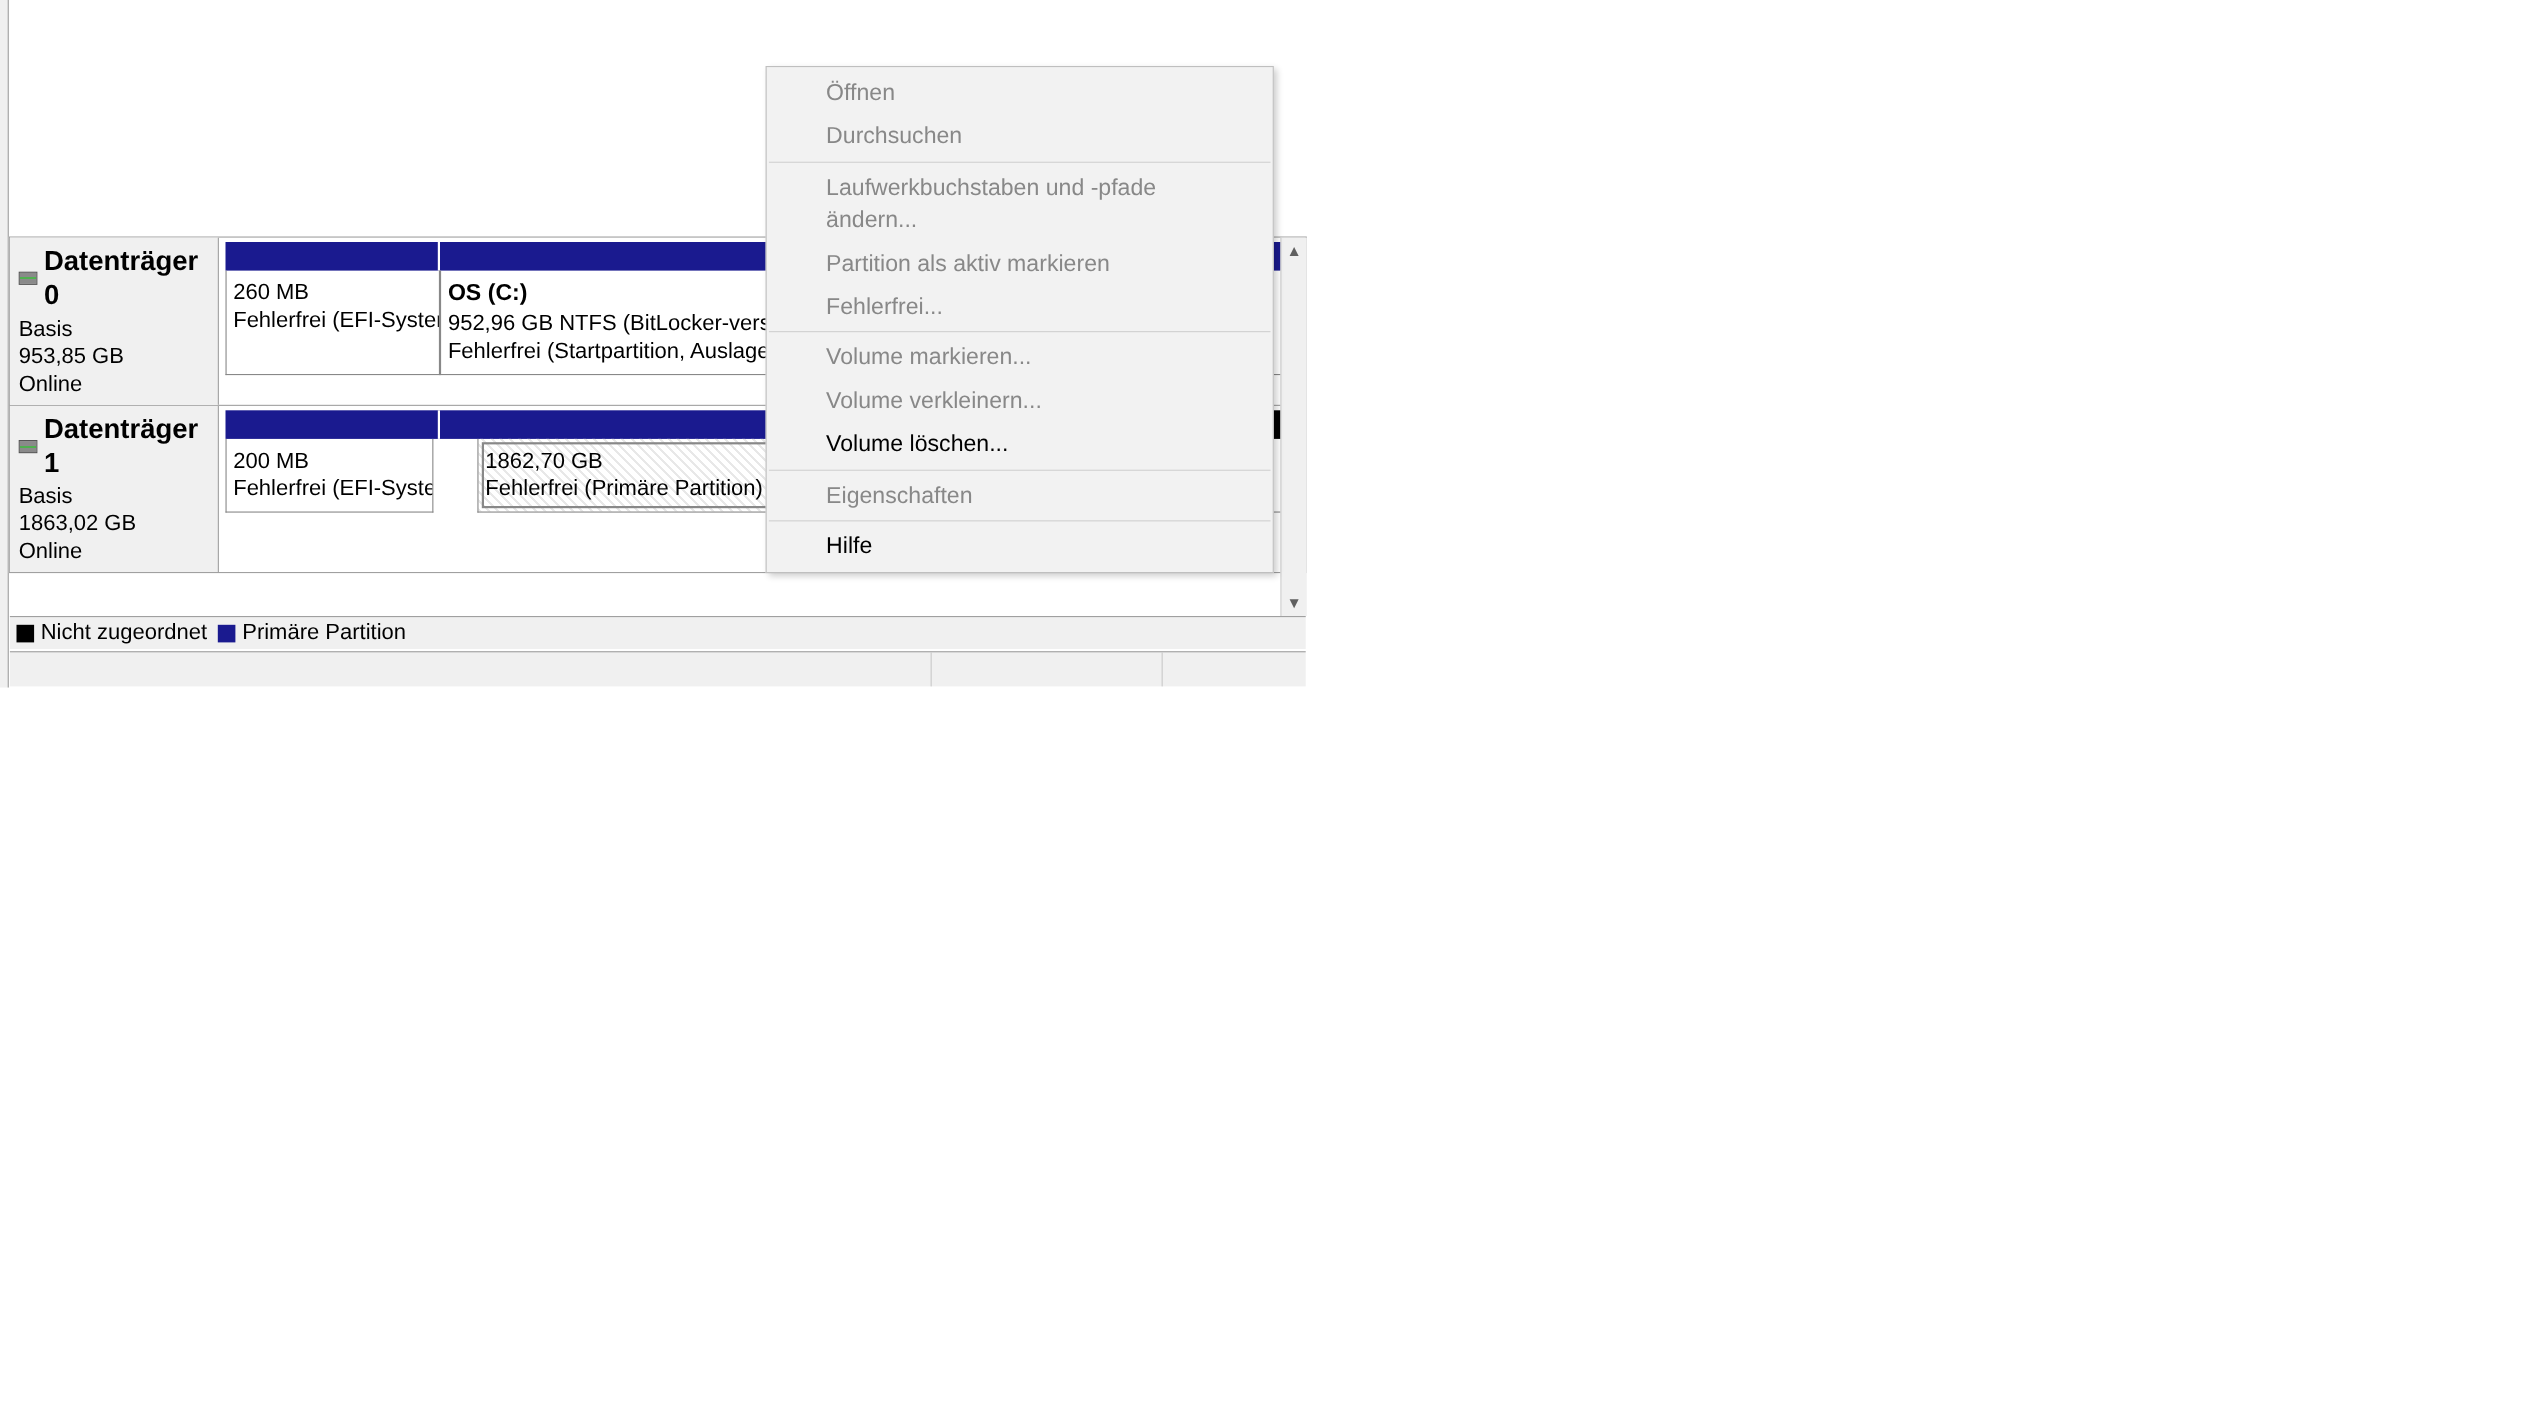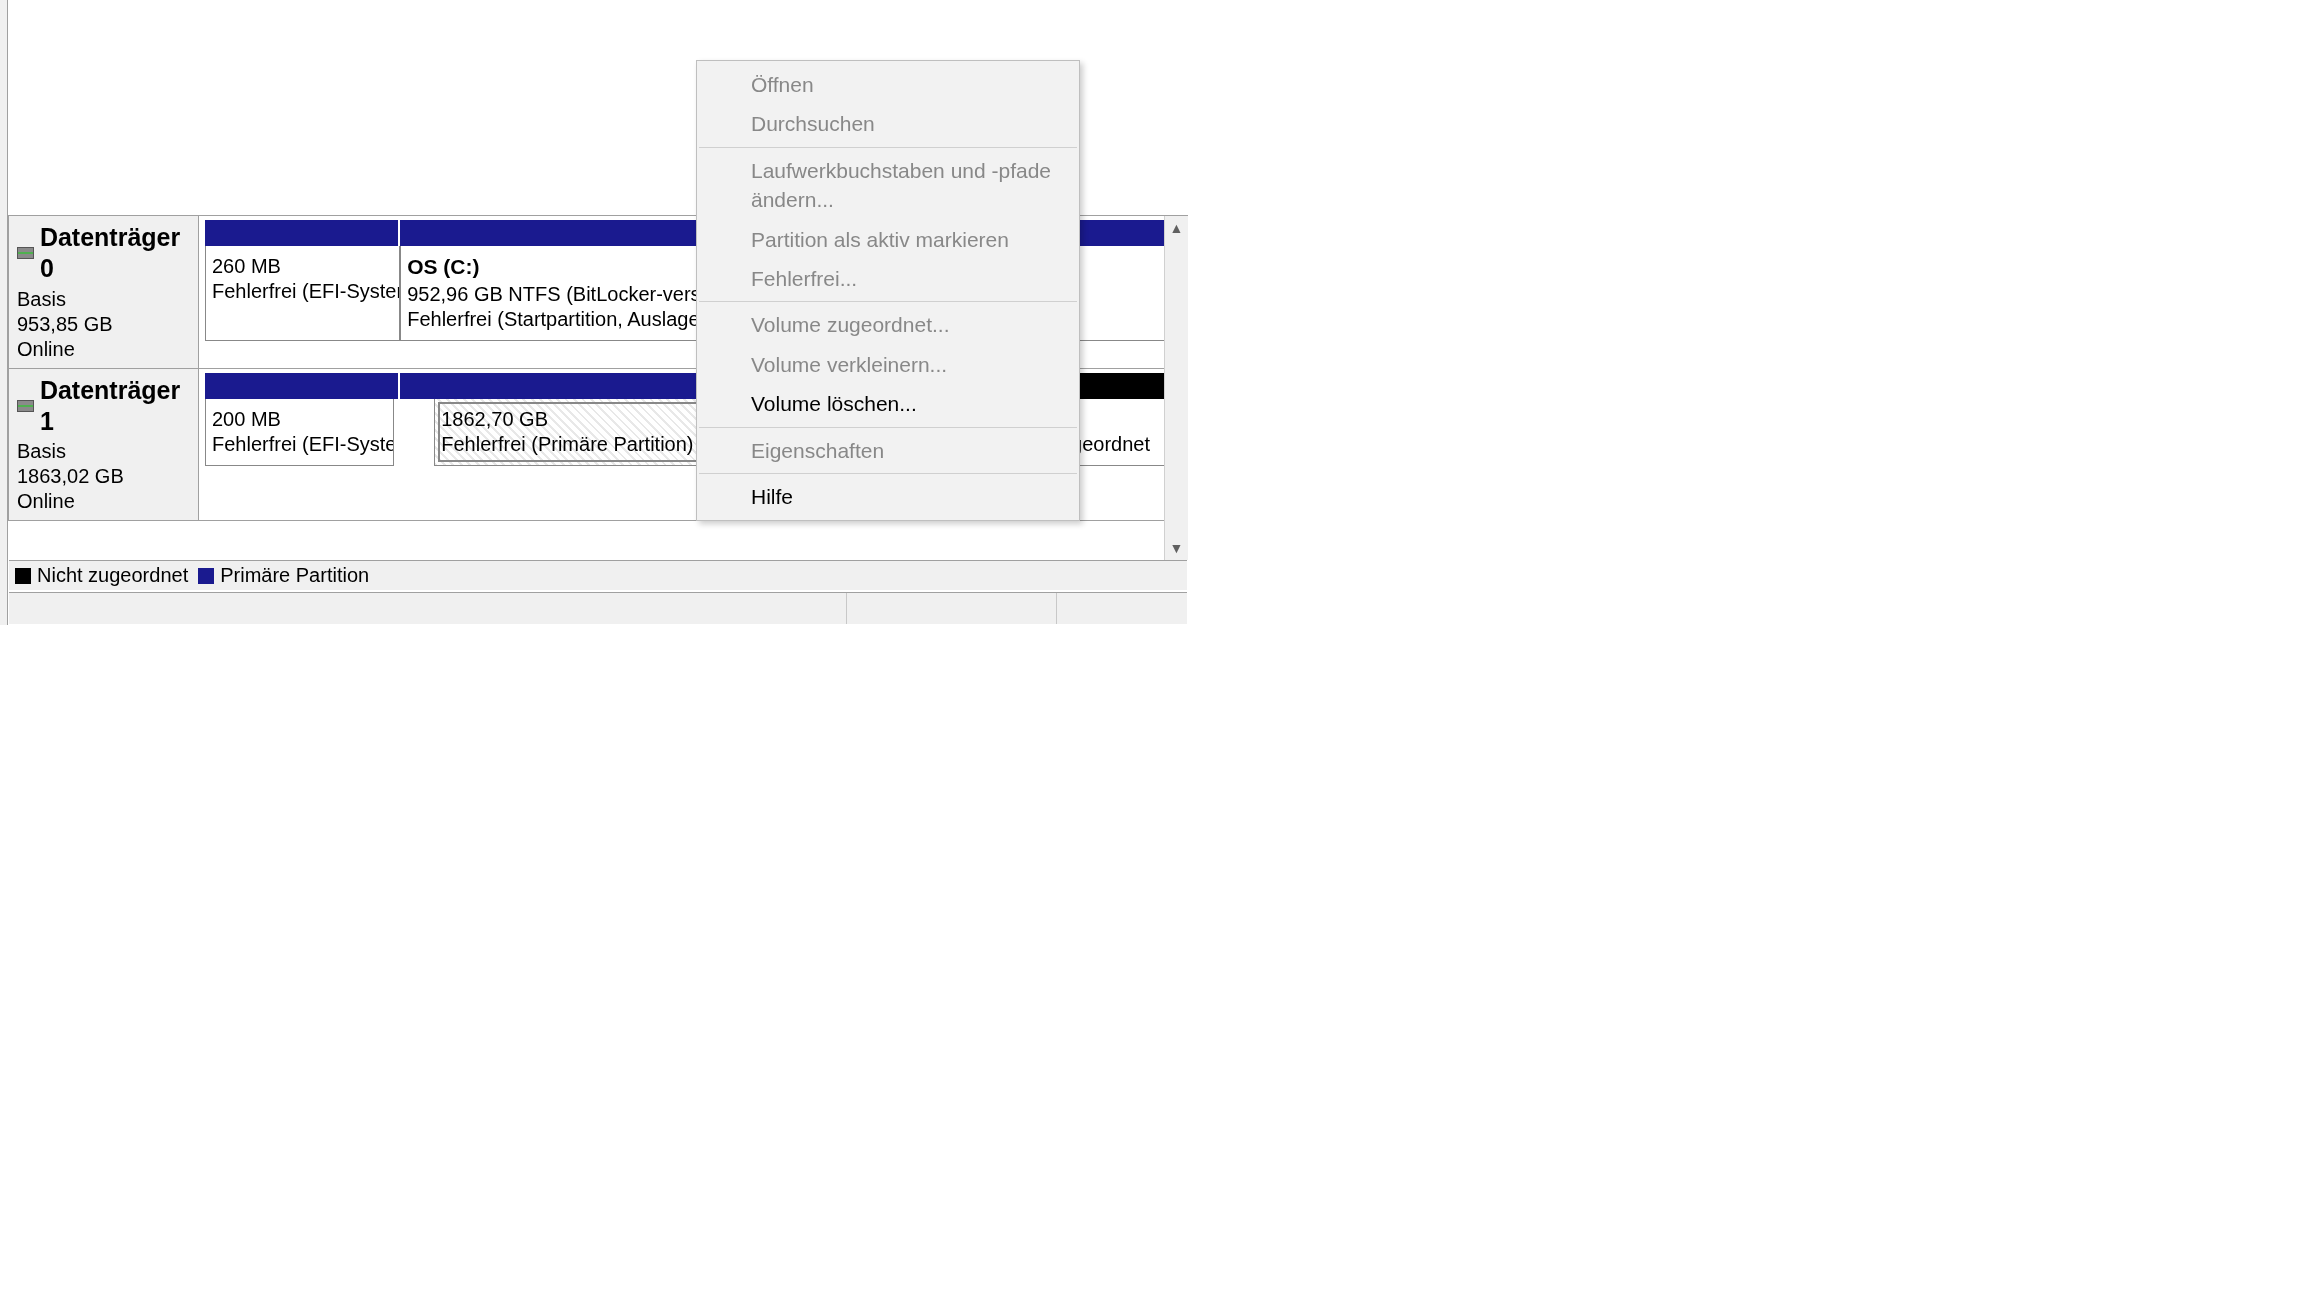--- a/index.html
+++ b/index.html
@@ -149,21 +149,21 @@
     justify-content: space-between;
     align-items: center;
     font-size: 14px;
     color: #606060;
   }
   .scrollbar-v .arrow { padding: 4px 0; cursor: default; user-select:none;}
   .context-menu {
     position: absolute;
     left: 696px;
     top: 60px;
-    width: 384px;
+    width: 462px;
     background: #f2f2f2;
     border: 1px solid #bfbfbf;
     box-shadow: 3px 3px 6px rgba(0,0,0,0.2);
     padding: 4px 0;
     font-size: 21px;
     z-index: 100;
   }
   .menu-item {
     padding: 5px 24px 5px 54px;
     color: #888;
@@ -273,20 +273,20 @@
 </div>
 
 <div class="context-menu">
   <div class="menu-item">Öffnen</div>
   <div class="menu-item">Durchsuchen</div>
   <div class="menu-sep"></div>
   <div class="menu-item">Laufwerkbuchstaben und -pfade ändern...</div>
   <div class="menu-item">Partition als aktiv markieren</div>
   <div class="menu-item">Fehlerfrei...</div>
   <div class="menu-sep"></div>
-  <div class="menu-item">Volume zugeordnet...</div>
+  <div class="menu-item">Volume markieren...</div>
   <div class="menu-item">Volume verkleinern...</div>
   <div class="menu-item enabled">Volume löschen...</div>
   <div class="menu-sep"></div>
   <div class="menu-item">Eigenschaften</div>
   <div class="menu-sep"></div>
   <div class="menu-item enabled">Hilfe</div>
 </div>
 
 </body></html>

